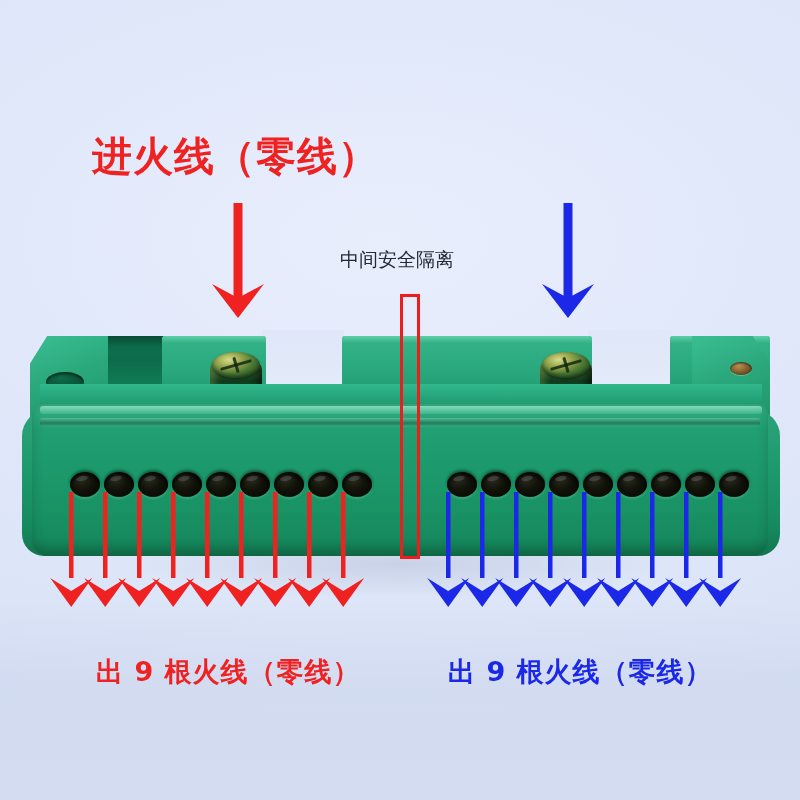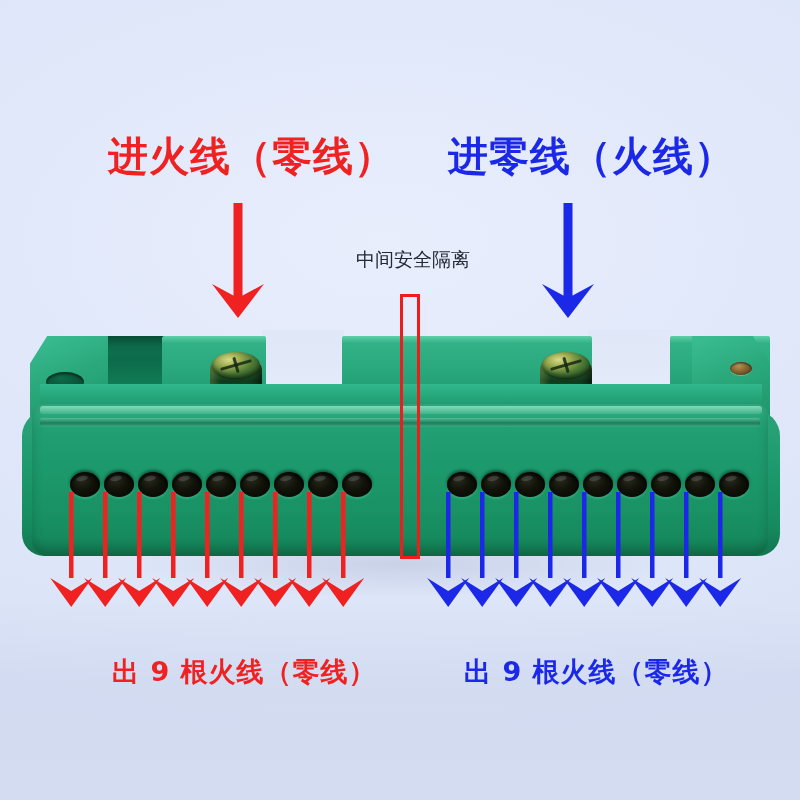--- a/index.html
+++ b/index.html
@@ -37,21 +37,20 @@
     pointer-events: none;
   }
 
   
   .label {
     position: absolute;
     white-space: nowrap;
     font-weight: 700;
     letter-spacing: 1px;
     line-height: 1;
-    margin-left: 16px;
   }
   .label-top-left {
     left: 92px;
     top: 136px;
     font-size: 40px;
     color: #ef2121;
   }
   .label-top-right {
     left: 432px;
     top: 136px;
@@ -540,21 +539,20 @@
         </g>
       <g>
           <rect x="718" y="492" width="4.5" height="86" fill="#1b28e8"></rect>
           <use href="#head-small-blue" x="720.2" y="607"></use>
         </g>
     </g>
   </svg>
 
   <div class="label label-top-left">进火线（零线）</div>
 
-  <div class="label label-top-right">进零线（火线）</div>
 
   <div class="label label-mid">中间安全隔离</div>
 
   <div class="label label-bottom-left">出 9 根火线（零线）</div>
 
   <div class="label label-bottom-right">出 9 根火线（零线）</div>
 
 </div>
 
 </body></html>

